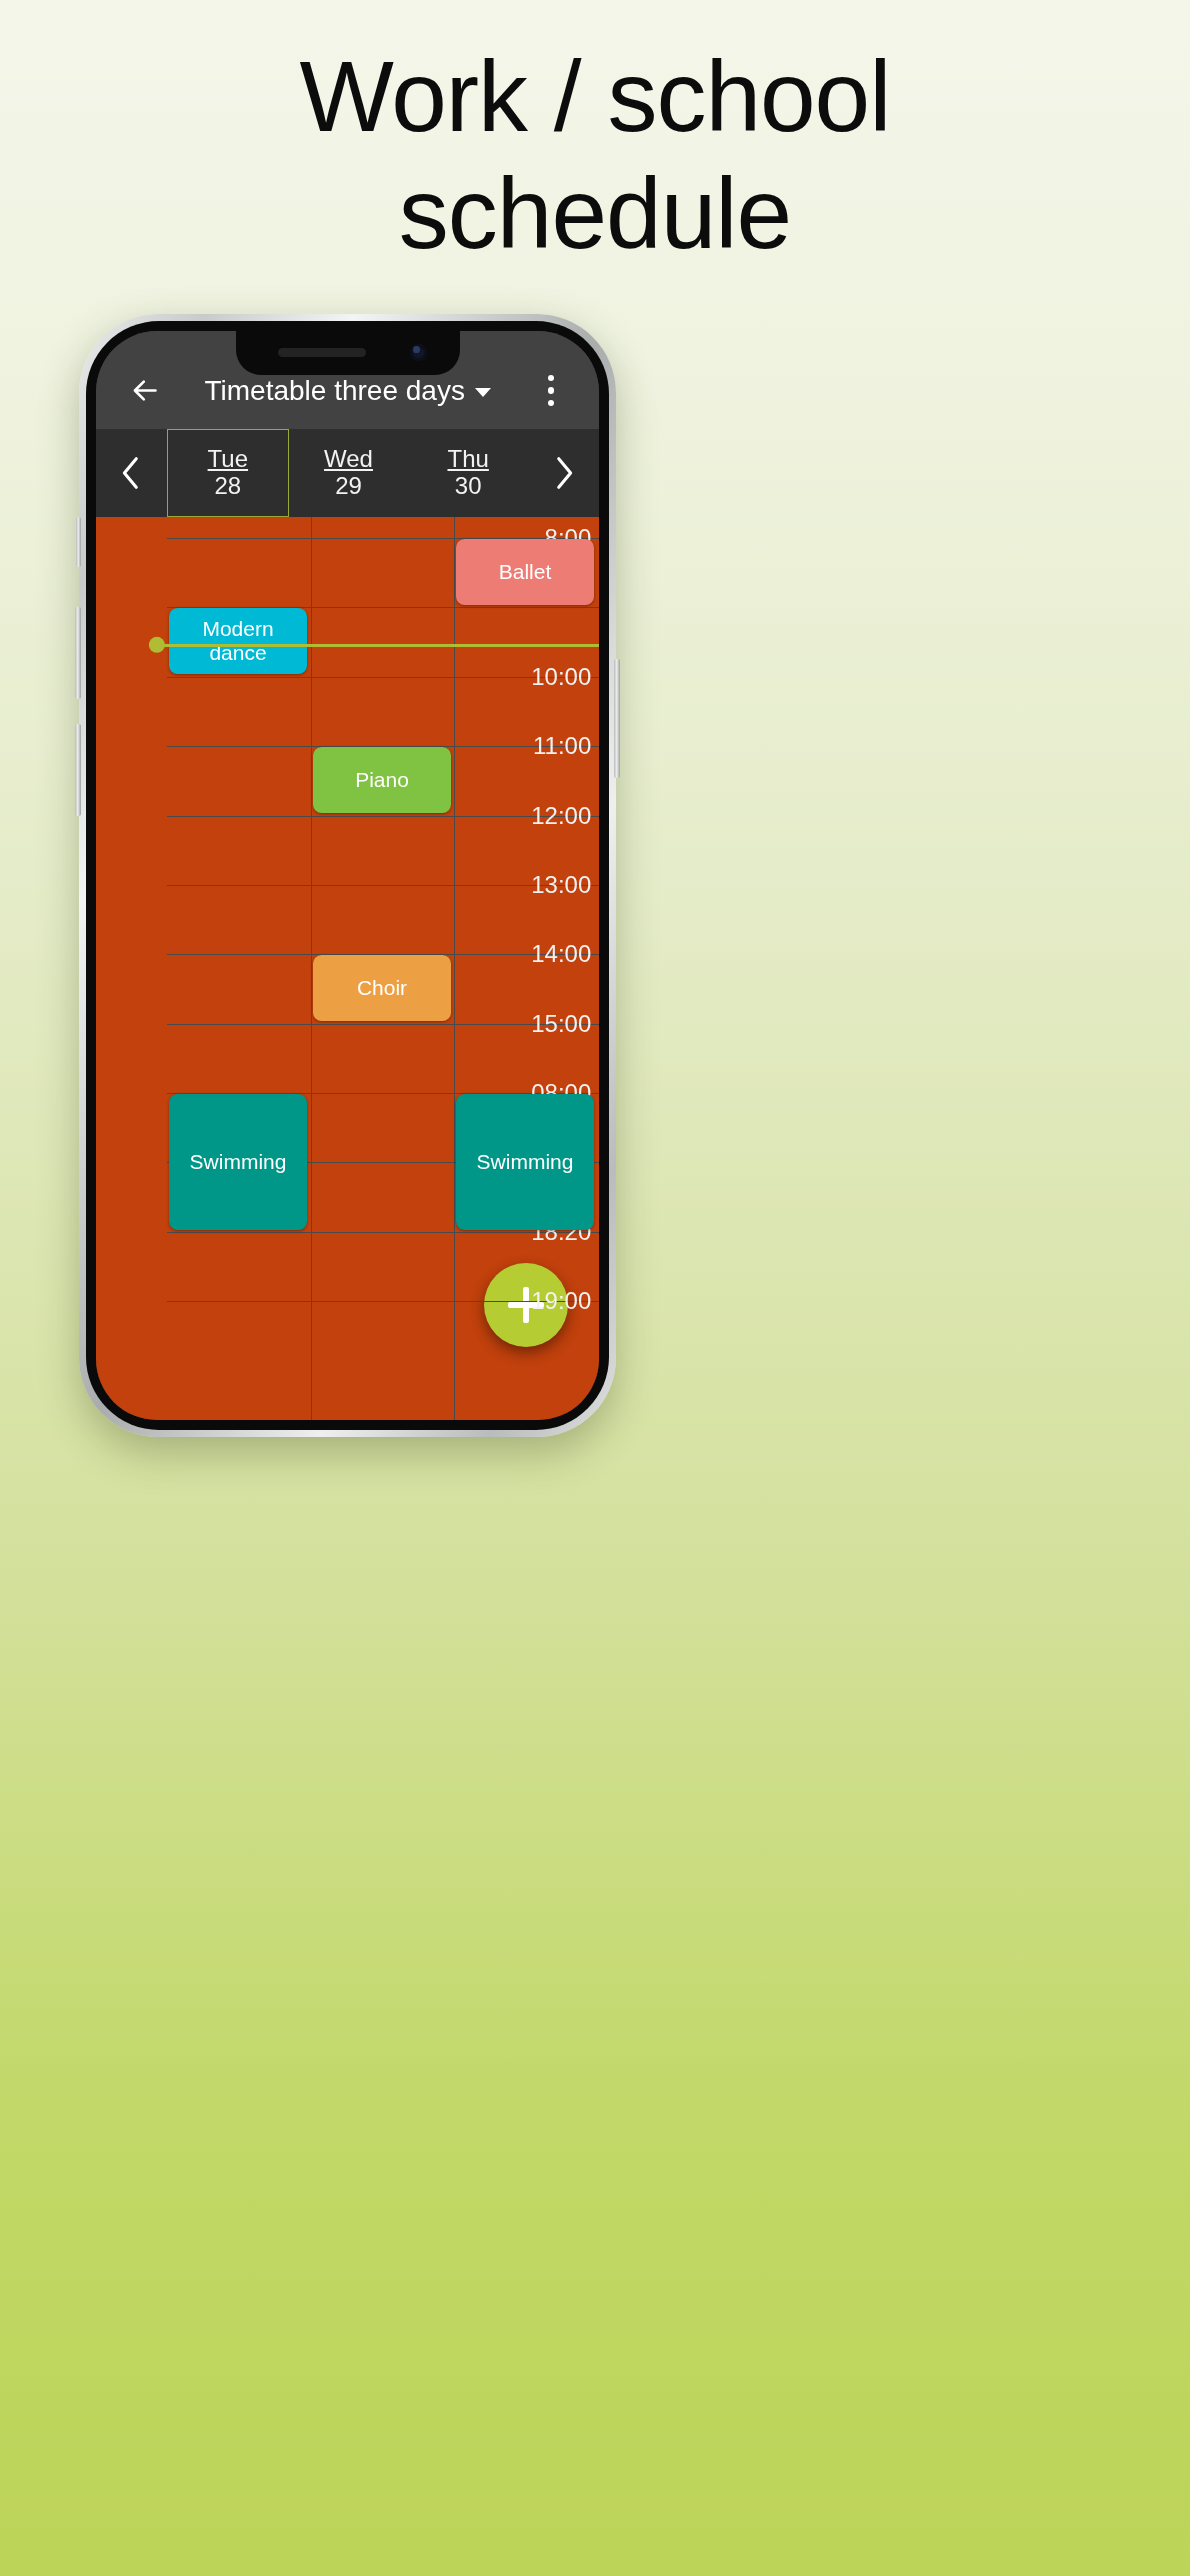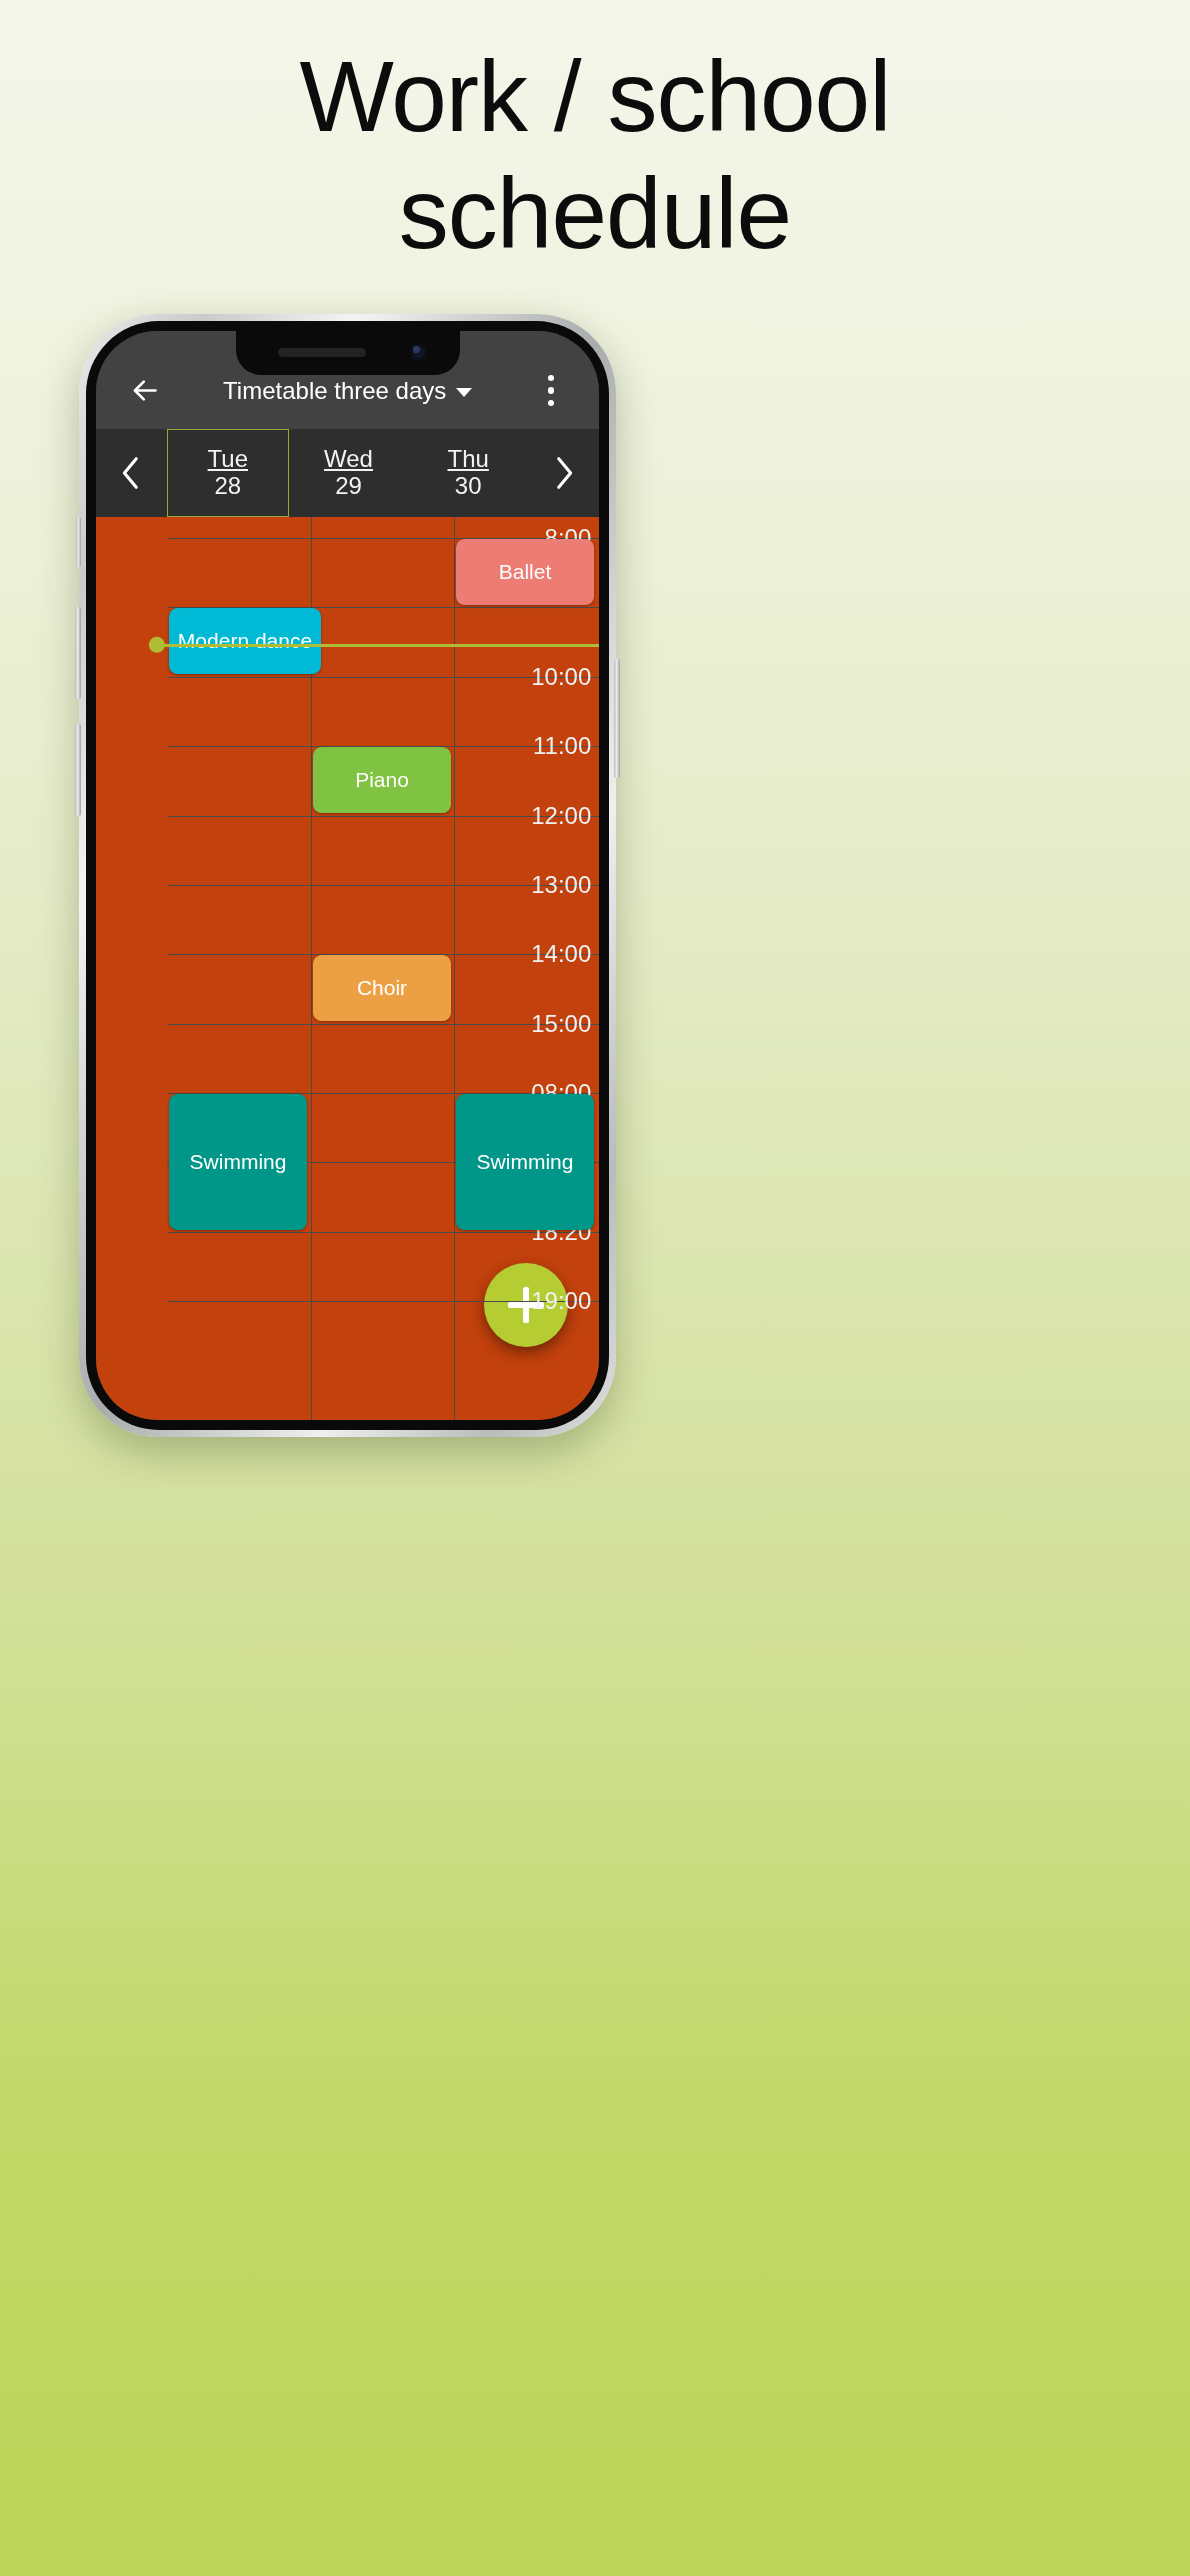--- a/index.html
+++ b/index.html
@@ -74,21 +74,21 @@
     height:98px; background:#424242; flex:0 0 auto;
     display:flex; align-items:flex-end; padding:0 21px 11.5px 21px;
     position:relative;
   }
   .tb-back{ width:54px; height:54px; display:flex; align-items:center; justify-content:center; }
   .tb-title-wrap{
     position:absolute; left:0; right:0; bottom:11.5px; height:54px;
     display:flex; align-items:center; justify-content:center; gap:9.6px;
     pointer-events:none;
   }
-  .tb-title{ color:#fff; font-size:24px; font-weight:400; }
+  .tb-title{ color:#fff; font-size:28px; font-weight:400; }
   .caret-down{
     width:0;height:0;border-left:8.6px solid transparent;border-right:8.6px solid transparent;
     border-top:9.6px solid #fff; margin-top:4.8px;
   }
   .tb-menu{
     margin-left:auto; width:54px; height:54px;
     display:flex; flex-direction:column; align-items:center; justify-content:center; gap:5.8px;
   }
   .tb-menu i{ width:6.7px;height:6.7px;border-radius:50%;background:#fff;display:block; }
 
@@ -235,21 +235,21 @@
           <div class="hourlbl" style="top: 576px;">08:00</div>
           <div class="hline" style="top: 645px;"></div>
           <div class="hourlbl" style="top: 645px;">17:00</div>
           <div class="hline" style="top: 715px;"></div>
           <div class="hourlbl" style="top: 715px;">18:20</div>
           <div class="hline" style="top: 784px;"></div>
           <div class="hourlbl" style="top: 784px;">19:00</div>
           <div class="vline" style="left: 215px;"></div>
           <div class="vline" style="left: 358px;"></div>
           <div class="event" style="left: 360px; width: 138px; top: 22px; height: 66px; background: rgb(236, 124, 116);">Ballet</div>
-          <div class="event" style="left: 73px; width: 152px; top: 91px; height: 66px; background: rgb(0, 185, 212);">Modern dance</div>
+          <div class="event" style="left: 73px; width: 138px; top: 91px; height: 66px; background: rgb(0, 185, 212);">Modern dance</div>
           <div class="event" style="left: 217px; width: 138px; top: 230px; height: 66px; background: rgb(128, 195, 66);">Piano</div>
           <div class="event" style="left: 217px; width: 138px; top: 438px; height: 66px; background: rgb(237, 160, 67);">Choir</div>
           <div class="event" style="left: 73px; width: 138px; top: 577px; height: 136px; background: rgb(0, 150, 136);">Swimming</div>
           <div class="event" style="left: 360px; width: 138px; top: 577px; height: 136px; background: rgb(0, 150, 136);">Swimming</div>
           <div class="nowline" style="top: 127px; left: 59px; right: 0px;"></div>
           <div class="nowdot" style="top: 128px; left: 61px;"></div>
         </div>
 
     </div>
   </div>

